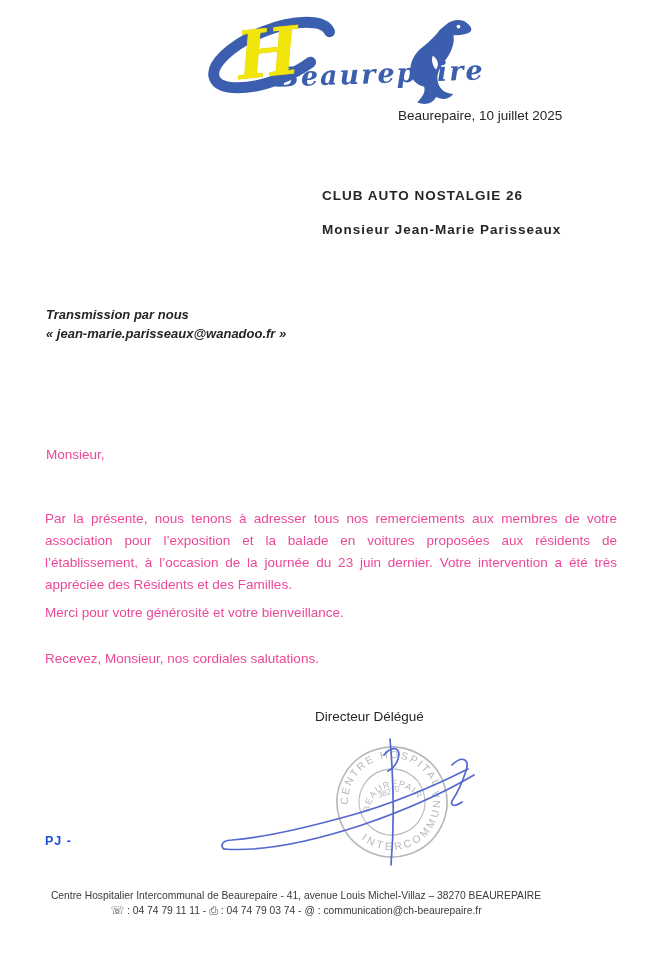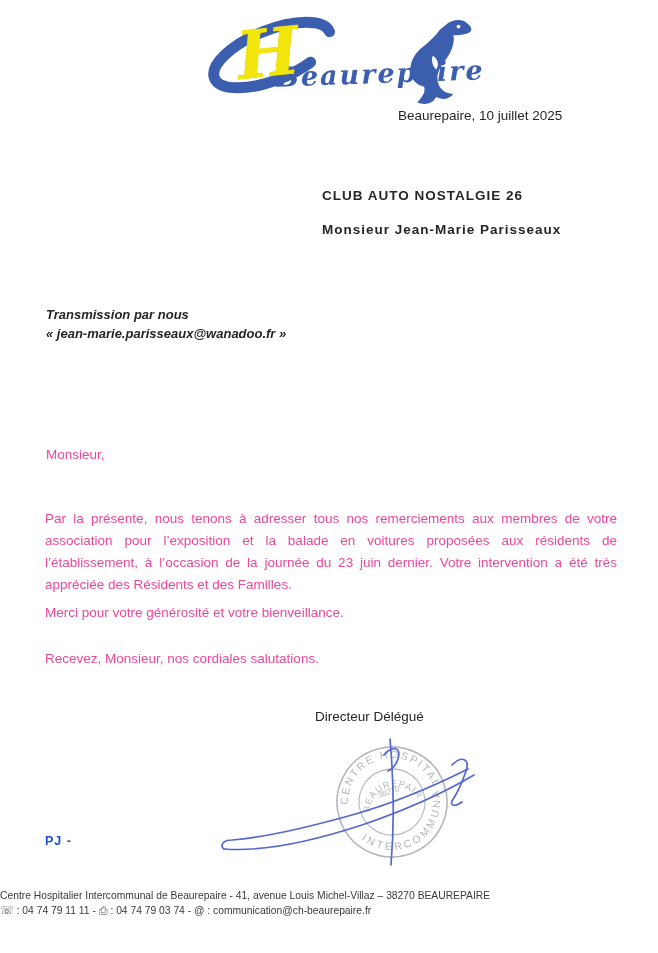--- a/index.html
+++ b/index.html
@@ -14,21 +14,21 @@
   .recipient-org{left:322px;top:188px;font-size:13.5px;font-weight:700;letter-spacing:1px;}
   .recipient-person{left:322px;top:222px;font-size:13.5px;font-weight:700;letter-spacing:1px;}
   .transmission{left:46px;top:305px;font-size:13px;font-weight:700;font-style:italic;line-height:19px;}
   .refblock{left:46px;top:363px;font-size:13.5px;line-height:20px;}
   .salutation{left:46px;top:444px;font-size:13.5px;}
   .para{left:45px;top:464px;width:572px;text-align:justify;margin-top:44px;}
   .para2{left:45px;top:602px;width:572px;}
   .para3{left:45px;top:648px;width:572px;}
   .sigblock{left:315px;top:706px;font-size:13.5px;line-height:21px;}
   .pj{left:45px;top:834px;font-size:12.5px;font-weight:700;letter-spacing:1px;color:#1d4ed8;}
-  .footer{left:0;top:889px;width:520px;font-size:10.3px;line-height:14px;color:#3a3a3a;}
+  .footer{left:0;top:889px;width:520px;text-align:center;font-size:10.3px;line-height:14px;color:#3a3a3a;padding-left:36px;}
   .footer .ico{font-size:11px;}
   .logo-script{
     left:276px;top:58px;font-family:"DejaVu Serif", serif;
     font-style:italic;font-weight:700;font-size:27px;color:#3b5fae;
     letter-spacing:2px;transform:rotate(-2deg);
   }
   .logo-h{
     left:237px;top:14px;font-family:"DejaVu Serif", serif;font-style:italic;
     font-weight:700;font-size:66px;color:#f2e50b;transform:rotate(-6deg);
     text-shadow:0 0 1px #c9b900;z-index:3;

